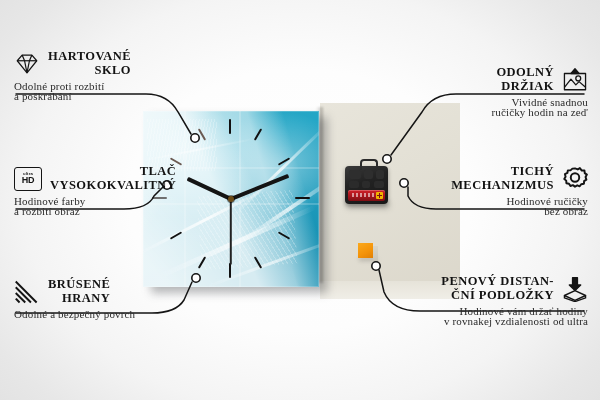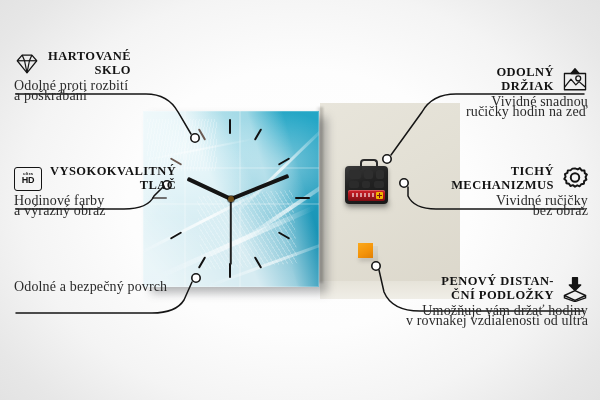--- a/index.html
+++ b/index.html
@@ -125,21 +125,21 @@
   .ftop{display:flex;align-items:center;gap:8px;}
   .feature.right .ftop{flex-direction:row-reverse;}
   .ficon{width:26px;height:26px;flex:0 0 26px;display:block;}
   .ftitle{
     font-family:"Liberation Serif", serif;
     font-size:12.5px;font-weight:bold;letter-spacing:.45px;color:#131313;
     line-height:13.5px;text-transform:uppercase;text-align:right;
   }
   .fdesc{
     font-family:"Liberation Serif", serif;
-    font-size:14px;color:#2a2a2a;line-height:10.4px;letter-spacing:.15px;
+    font-size:11px;color:#2a2a2a;line-height:10.4px;letter-spacing:.15px;
     margin-top:4px;
   }
   .f1{top:50px;}  .f2{top:165px;} .f3{top:278px;}
   .r1{top:50px;margin-top:16px;}  .r2{top:165px;} .r3{top:275px;}
 
   .hd-badge{
     width:24px;height:22px;border:1.6px solid #141414;border-radius:3px;
     display:flex;flex-direction:column;align-items:center;justify-content:center;
     line-height:1;
   }
@@ -257,31 +257,45 @@
     </div>
   </div>
 
   <div class="feature left f2">
     <div class="ftop">
       <div class="ficon hd-badge">
         <span class="hd-ultra">ultra</span>
         <span class="hd-main">HD</span>
       </div>
       <div>
+        <div class="ftitle">TLAČ</div>
         <div class="ftitle">VYSOKOKVALITNÝ</div>
-        <div class="ftitle">TLAČ</div>
       </div>
     </div>
     <div class="fdesc">
       <div>Hodinové farby</div>
-      <div>a výrazný obraz</div>
+      <div>a rozbití obraz</div>
     </div>
   </div>
 
   <div class="feature left f3">
+    <div class="ftop">
+      <svg class="ficon" viewBox="0 0 32 32">
+        <g stroke="#141414" stroke-width="2.4" stroke-linecap="square">
+          <line x1="3" y1="4" x2="27" y2="28"></line>
+          <line x1="3" y1="11" x2="20" y2="28"></line>
+          <line x1="3" y1="18" x2="13" y2="28"></line>
+          <line x1="3" y1="25" x2="6" y2="28"></line>
+        </g>
+      </svg>
+      <div>
+        <div class="ftitle">BRÚSENÉ</div>
+        <div class="ftitle">HRANY</div>
+      </div>
+    </div>
     <div class="fdesc">
       <div>Odolné a bezpečný povrch</div>
     </div>
   </div>
 
   <div class="feature right r1">
     <div class="ftop">
       <svg class="ficon" viewBox="0 0 32 32">
         <g fill="none" stroke="#141414" stroke-width="1.6" stroke-linejoin="round">
           <path d="M16,2 L21,8 L11,8 Z" fill="#141414"></path>
@@ -311,38 +325,38 @@
                    L12.8,3.2 Z"></path>
           <circle cx="16" cy="14.2" r="5.2"></circle>
         </g>
       </svg>
       <div>
         <div class="ftitle">TICHÝ</div>
         <div class="ftitle">MECHANIZMUS</div>
       </div>
     </div>
     <div class="fdesc">
-      <div>Vividné ručičky</div>
+      <div>Hodinové ručičky</div>
       <div>bez obraz</div>
     </div>
   </div>
 
   <div class="feature right r3">
     <div class="ftop">
       <svg class="ficon" viewBox="0 0 32 32">
         <g fill="none" stroke="#141414" stroke-width="1.7" stroke-linejoin="round">
           <path d="M13,2 L19,2 L19,11 L23,11 L16,18 L9,11 L13,11 Z" fill="#141414"></path>
           <path d="M16,18 L29,24 L16,30 L3,24 Z"></path>
           <path d="M3,24 L3,27 L16,31.5 L29,27 L29,24"></path>
         </g>
       </svg>
       <div>
         <div class="ftitle">PENOVÝ DISTAN-</div>
         <div class="ftitle">ČNÍ PODLOŽKY</div>
       </div>
     </div>
     <div class="fdesc">
-      <div>Umožňuje vám držať hodiny</div>
+      <div>Hodinové vám držať hodiny</div>
       <div>v rovnakej vzdialenosti od ultra</div>
     </div>
   </div>
 
 </div>
 
 </body></html>

